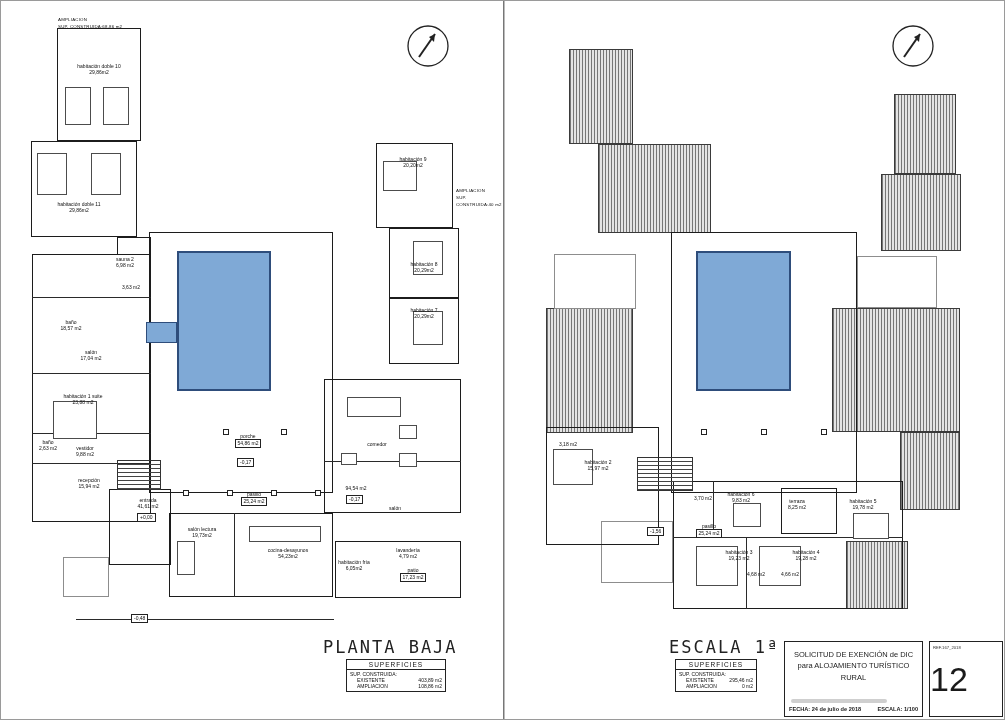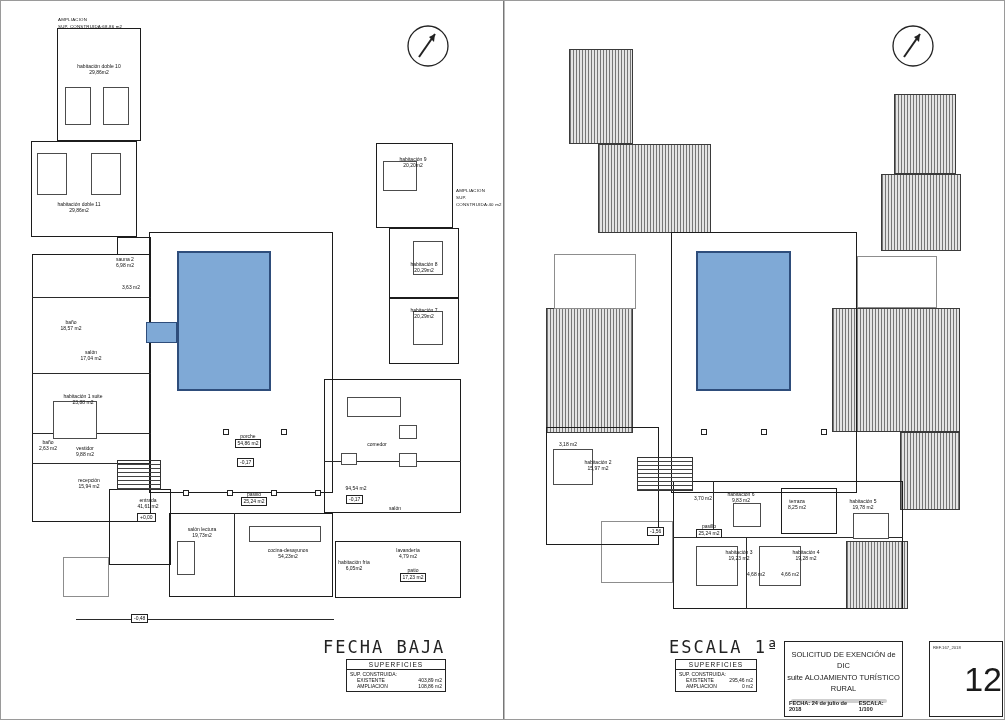--- a/index.html
+++ b/index.html
@@ -26,21 +26,21 @@
   .north{position:absolute;width:46px;height:46px}
   .suptable{position:absolute;border:1px solid #222;background:#fff;font-size:5px;z-index:6}
   .supt-title{font-size:6.5px;letter-spacing:1px;text-align:center;border-bottom:1px solid #222;padding:1px 2px}
   .supt-body{padding:1px 3px 2px}
   .supt-row{display:flex;justify-content:space-between;padding-left:7px}
   .tb{position:absolute;border:1px solid #222;background:#fff;z-index:6}
   .tb-title{padding-top:7px;text-align:center;font-size:7.5px;line-height:1.5;color:#222}
   .tb-smudge{position:absolute;left:6px;top:57px;width:96px;height:4px;background:#cfcfcf;border-radius:2px}
   .tb-bottom{position:absolute;left:4px;right:4px;bottom:4px;display:flex;justify-content:space-between;font-size:5.6px;font-weight:bold;color:#222}
   .pageref{position:absolute;left:3px;top:3px;font-size:4.2px;color:#333}
-  .pagenum{position:absolute;left:0;right:0;top:18px;text-align:right;font-size:34px;color:#1a1a1a}
+  .pagenum{position:absolute;left:0;right:0;top:18px;text-align:left;font-size:34px;color:#1a1a1a}
 </style>
 </head>
 <body>
 
 <div id="canvas">
 
   <div>
 
     <div class="north" style="left:404px;top:22px">
       <svg viewBox="0 0 46 46" width="46" height="46">
@@ -200,21 +200,21 @@
     <div class="rlabel" style="left:330px;top:558px;width:46px">
         <div>habitación fría</div>
         <div>6,05m2</div>
       </div>
 
     <div class="lvl" style="left:136px;top:512px">+0,00</div>
     <div class="lvl" style="left:236px;top:457px">-0,17</div>
     <div class="lvl" style="left:345px;top:494px">-0,17</div>
     <div class="lvl" style="left:130px;top:613px">-0,48</div>
 
-    <div class="bigtitle" style="left:322px;top:636px">FECHA BAJA</div>
+    <div class="bigtitle" style="left:322px;top:636px">PLANTA BAJA</div>
     <div class="suptable" style="left:345px;top:658px;width:100px">
       <div class="supt-title">SUPERFICIES</div>
       <div class="supt-body">
         <div>SUP. CONSTRUIDA:</div>
         <div class="supt-row">
             <span>EXISTENTE</span>
             <span>403,89 m2</span>
           </div>
         <div class="supt-row">
             <span>AMPLIACION</span>
@@ -323,24 +323,24 @@
             <span>295,46 m2</span>
           </div>
         <div class="supt-row">
             <span>AMPLIACION</span>
             <span>0 m2</span>
           </div>
       </div>
     </div>
   </div>
 
-  <div class="tb" style="left:783px;top:640px;width:119px;height:76px">
+  <div class="tb" style="left:783px;top:640px;width:139px;height:76px">
     <div class="tb-title">
       <div>SOLICITUD DE EXENCIÓN de DIC</div>
-      <div>suite ALOJAMIENTO TURÍSTICO RURAL</div>
+      <div>para ALOJAMIENTO TURÍSTICO RURAL</div>
     </div>
     <div class="tb-smudge"></div>
     <div class="tb-bottom">
       <span><span>FECHA:</span> <span>24 de julio de 2018</span></span>
       <span><span>ESCALA:</span> <span>1/100</span></span>
     </div>
   </div>
   <div class="tb" style="left:928px;top:640px;width:74px;height:76px">
     <div class="pageref">REF.167_2018</div>
     <div class="pagenum">12</div>

